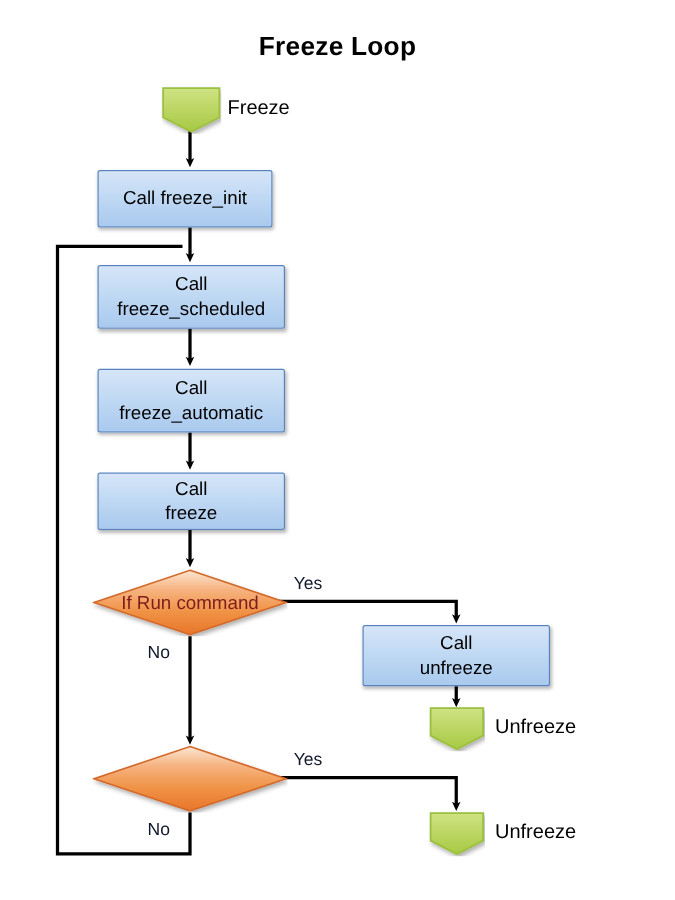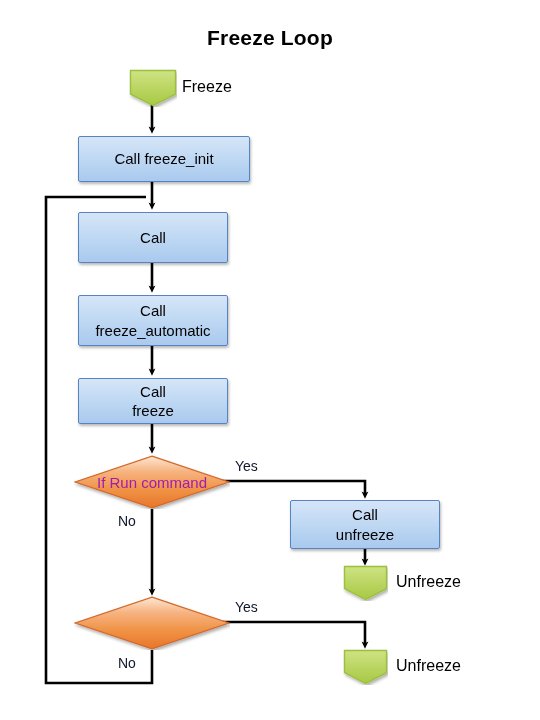--- a/index.html
+++ b/index.html
@@ -61,21 +61,21 @@
   .decision {
     display: flex;
     align-items: center;
     justify-content: center;
   }
   .decision svg { position: absolute; left: 0; top: 0; }
   .decision .lbl {
     position: relative;
     z-index: 2;
     font-size: 15px;
-    color: #a21caf;
+    color: #7f1d1d;
     white-space: nowrap;
   }
   
   .terminal svg { position: absolute; left: 0; top: 0; }
   .terminal-label {
     position: absolute;
     font-size: 16px;
     color: #000;
     white-space: nowrap;
   }
@@ -139,26 +139,27 @@
     </g>
   </svg>
 
   <div class="node terminal" style="left:129px; top:69px; width:48px; height:38px;">
     <svg width="48" height="38" viewBox="0 0 48 38">
       <path d="M1.5,1.5 L46.5,1.5 L46.5,25 L24,36.5 L1.5,25 Z" fill="url(#greenGrad)" stroke="#9bbf3f" stroke-width="1.4" filter="url(#softshadow)"></path>
     </svg>
   </div>
   <div class="terminal-label" style="left:182px; top:78px;">Freeze</div>
 
-  <div class="node process" style="left:78px; top:136px; width:172px; height:46px;">
+  <div class="node process" style="left:78px; top:136px; width:140px; height:46px;">
     <span class="lbl">Call freeze_init</span>
   </div>
 
   <div class="node process" style="left:78px; top:212px; width:150px; height:51px; flex-direction:column;">
     <span class="lbl">Call</span>
+    <span class="lbl">freeze_scheduled</span>
   </div>
 
   <div class="node process" style="left:78px; top:295px; width:150px; height:51px; flex-direction:column;">
     <span class="lbl">Call</span>
     <span class="lbl">freeze_automatic</span>
   </div>
 
   <div class="node process" style="left:78px; top:378px; width:150px; height:46px; flex-direction:column;">
     <span class="lbl">Call</span>
     <span class="lbl">freeze</span>

